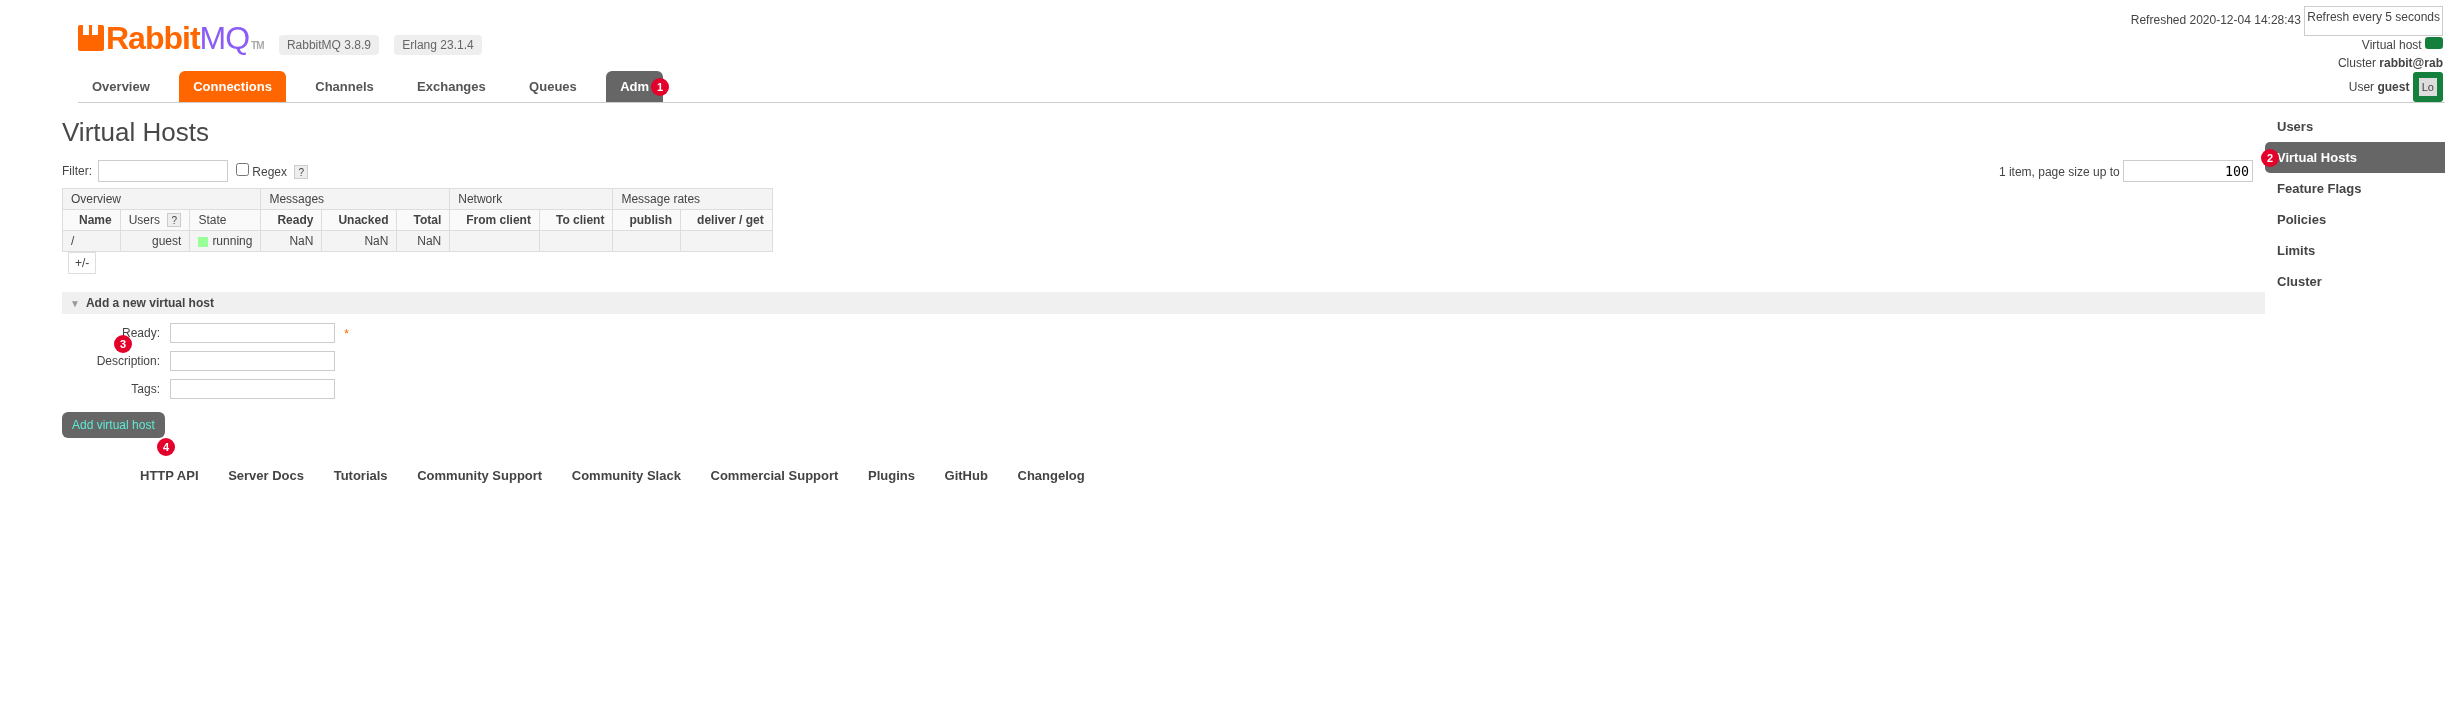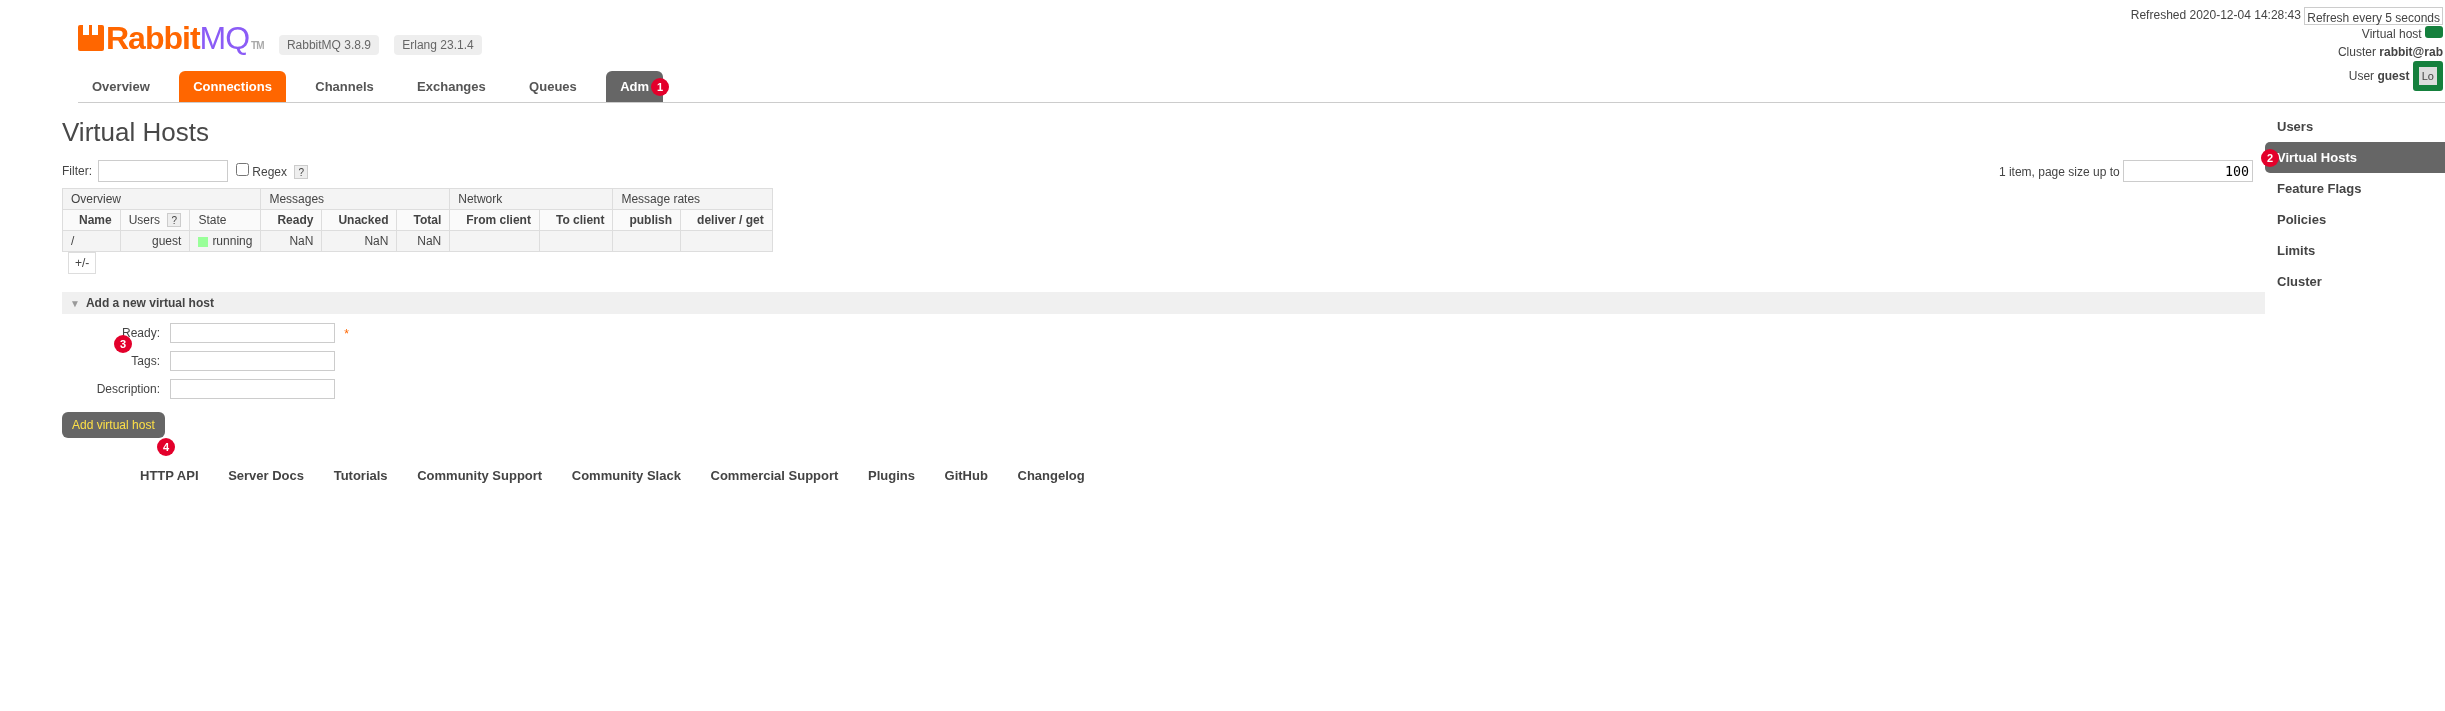--- a/index.html
+++ b/index.html
@@ -1,20 +1,20 @@
 <!DOCTYPE html>
 <html><head>
 <meta charset="utf-8">
 <style>
 * { box-sizing: border-box; margin: 0; padding: 0; }
 body { font-family: Verdana, Geneva, sans-serif; font-size: 12px; color: #444; background: #fff; position: relative; min-width: 2445px; }
 
 
 .status-block { position: absolute; top: 6px; right: 0; text-align: right; font-size: 12px; line-height: 18px; padding-right: 2px; }
-.refresh-select { border: 1px solid #ccc; padding: 1px 2px; font-size: 12px; height: 18px; display: inline-block; vertical-align: middle; }
+.refresh-select { border: 1px solid #ccc; padding: 1px 2px; font-size: 12px; height: 30px; display: inline-block; vertical-align: middle; }
 .status-block b { font-weight: bold; }
 .logout-btn, .vhost-select { border: 6px solid #15803d; background: #ddd; font-size: 11px; padding: 0 3px; border-radius: 3px; display:inline-block; }
 
 
 .header { padding: 20px 0 0 78px; }
 .logo { color: #f60; font-weight: bold; font-size: 32px; letter-spacing: -1px; display: inline-block; }
 .logo .mq { color: #8b5cf6; font-weight: normal; }
 .logo .tm { font-size: 10px; color: #aaa; vertical-align: baseline; margin-left: 2px; }
 .logo-icon { display: inline-block; width: 26px; height: 26px; background: #f60; margin-right: 2px; vertical-align: -2px; position: relative; border-radius: 2px; }
 .logo-icon::before { content:""; position:absolute; width:6px; height:10px; background:#fff; top:0; left:5px; }
@@ -54,21 +54,21 @@
 table.data th.group { background: #f4f4f4; font-weight: normal; }
 table.data th.bold { font-weight: bold; padding-left: 16px; }
 .state-running { background: #9f9; display:inline-block; width:10px; height:10px; margin-right:4px; vertical-align:middle; }
 .plusminus { border:1px solid #ddd; padding:3px 6px; margin-left:6px; display:inline-block; vertical-align:top; font-size:12px; }
 
 
 .form-table td { padding: 3px 4px; font-size: 12px; }
 .form-table td.lbl { text-align: right; width: 100px; }
 .form-table input[type=text]{ border:1px solid #ccc; height:20px; width:165px; padding:0 3px; }
 .req { color: #f60; margin-left: 6px; }
-.btn-dark { background: #666; color: #fde047; border: none; padding: 6px 10px; border-radius: 6px; font-size: 12px; cursor: pointer; }
+.btn-dark { background: #666; color: #5eead4; border: none; padding: 6px 10px; border-radius: 6px; font-size: 12px; cursor: pointer; }
 
 
 .side-nav .item { padding: 8px 12px; font-size: 13px; font-weight: bold; cursor: pointer; }
 .side-nav .item.active { background: #666; color: #fff; border-radius: 5px 0 0 5px; }
 
 
 .footer { margin: 18px 0 0 78px; padding: 12px 0; font-size: 13px; font-weight: bold; }
 .footer span { margin-right: 26px; }
 
 
@@ -177,25 +177,25 @@
       <span class="tri">▼</span><span>Add a new virtual host</span>
     </div>
 
     <table class="form-table" id="form-table">
       <tbody>
           <tr>
         <td class="lbl">Ready:</td>
         <td><input type="text" id="name-input" value="" style=""> <span class="req">*</span></td>
       </tr>
       <tr>
+        <td class="lbl">Description:</td>
+        <td><input type="text" value="" style=""></td>
+      </tr>
+      <tr>
         <td class="lbl">Tags:</td>
-        <td><input type="text" value="" style=""></td>
-      </tr>
-      <tr>
-        <td class="lbl">Description:</td>
         <td><input type="text" value="" style=""></td>
       </tr>
     </tbody>
       </table>
 
     <div style="height:8px"></div>
     <button class="btn-dark" id="submit-btn">Add virtual host</button>
 
     <div class="footer">
       <span>HTTP API</span>

